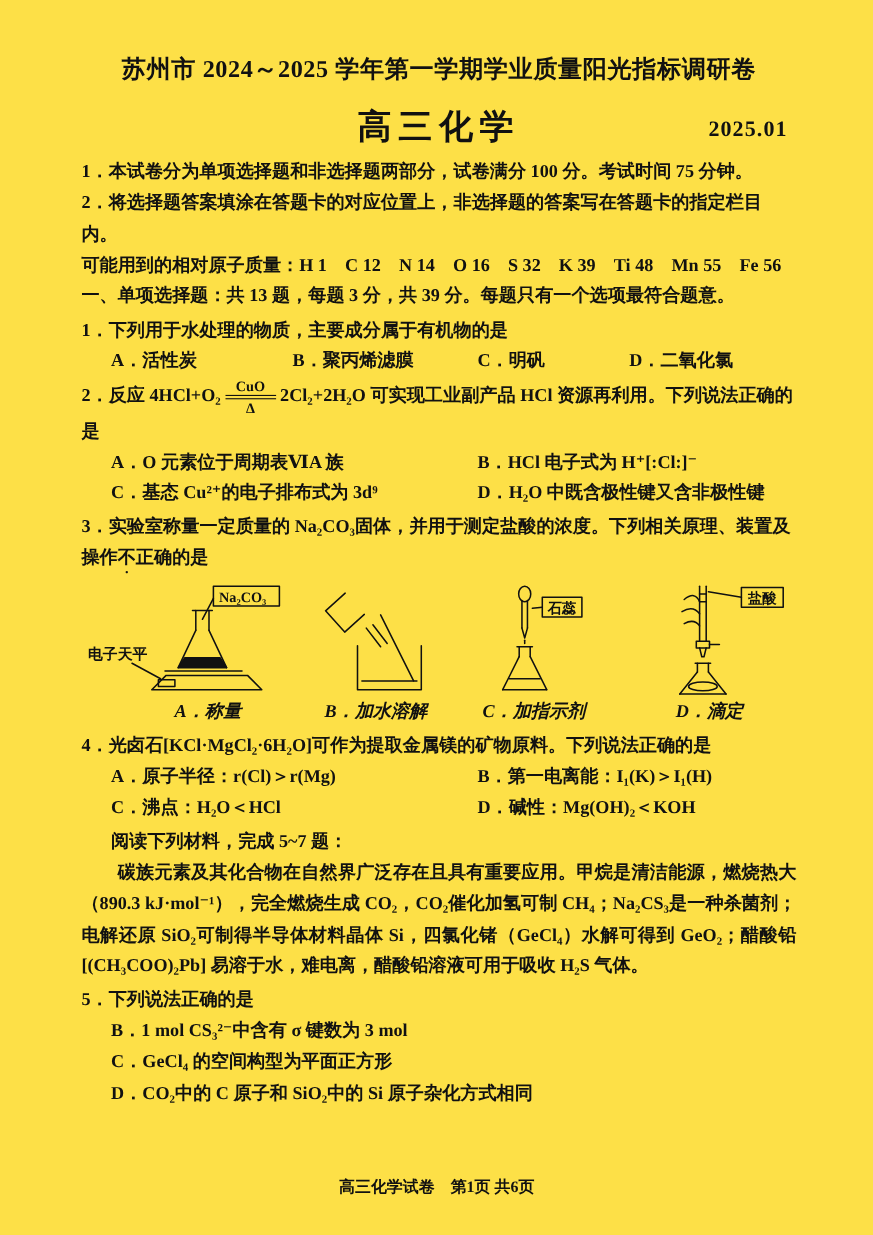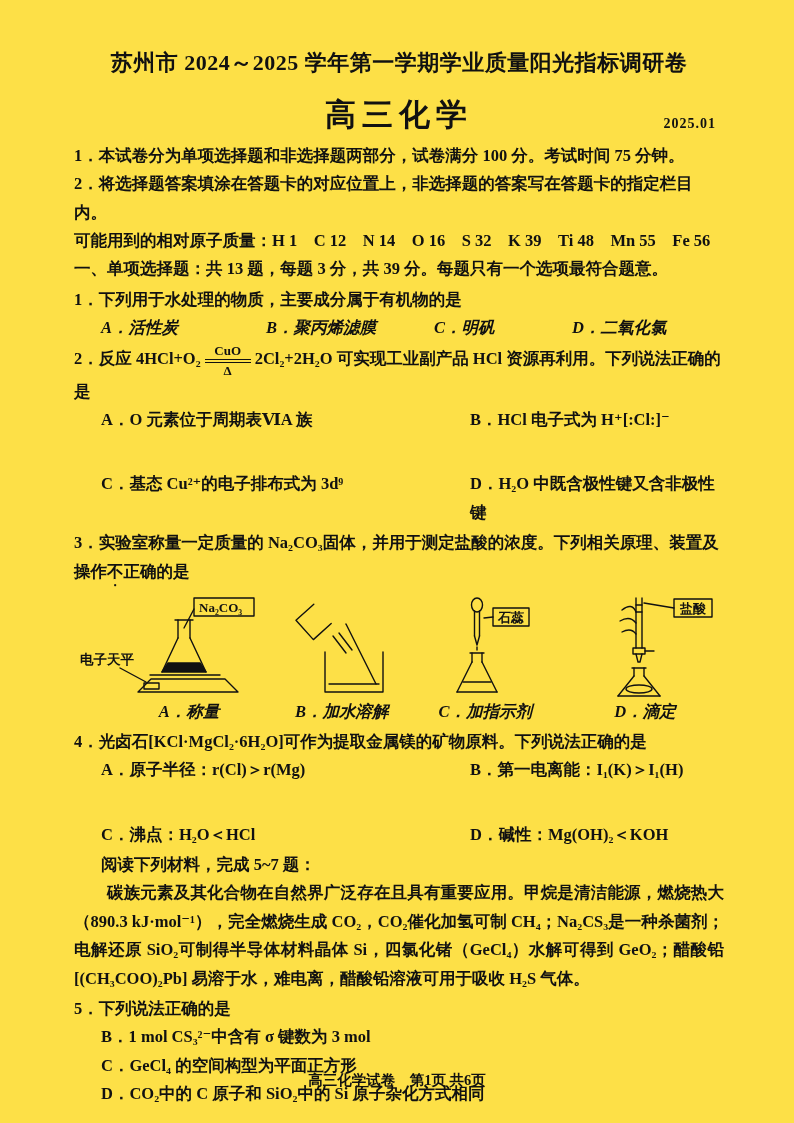--- a/index.html
+++ b/index.html
@@ -6,26 +6,26 @@
   html, body { background:#ffffff; }
   body { font-family:"Liberation Serif","DejaVu Serif",serif; }
   .page {
     width:794px; height:1123px; background:#fde047; position:relative; margin:0 auto;
     padding:44px 70px 0 74px; color:#111; font-size:16.5px; font-weight:600;
     line-height:1.72; overflow:hidden;
   }
   .doc-title { text-align:center; font-size:22px; font-weight:700; letter-spacing:0.5px; }
   .subject-row { position:relative; text-align:center; margin-top:6px; height:54px; }
   .subject { font-size:31px; font-weight:700; letter-spacing:6px; }
-  .date { position:absolute; right:8px; bottom:6px; font-size:14px; font-weight:700; letter-spacing:1px; }
+  .date { position:absolute; right:8px; bottom:6px; font-size:20px; font-weight:700; letter-spacing:1px; }
   .notice-heading { font-weight:700; margin-top:8px; }
   .line { }
   .q { margin-top:2px; }
-  .options4 { display:grid; grid-template-columns:165px 168px 138px 1fr; padding-left:27px;font-style:italic; }
-  .options2 { display:grid; grid-template-columns:333px 1fr; padding-left:27px;gap:36px; }
+  .options4 { display:grid; grid-template-columns:165px 168px 138px 1fr; padding-left:27px; }
+  .options2 { display:grid; grid-template-columns:333px 1fr; padding-left:27px; }
   .options1 { padding-left:27px; }
   .indent { padding-left:27px; }
   .passage { text-align:justify; text-indent:2em; }
   .rxn { display:inline-flex; flex-direction:column; align-items:center; vertical-align:middle; line-height:1.05; margin:0 4px; }
   .rxn-top, .rxn-bot { font-size:13px; font-weight:600; }
   .rxn-line { width:46px; height:4px; border-top:1.6px solid #111; border-bottom:1.6px solid #111; margin:1px 0; }
   .em-dot { -webkit-text-emphasis:filled dot; -webkit-text-emphasis-position:under left;
             text-emphasis:filled dot; text-emphasis-position:under left; }
   .figs { display:flex; justify-content:space-between; align-items:flex-start; margin:6px 4px 0 4px;gap:21px; }
   .fig { display:flex; flex-direction:column; align-items:center; }

